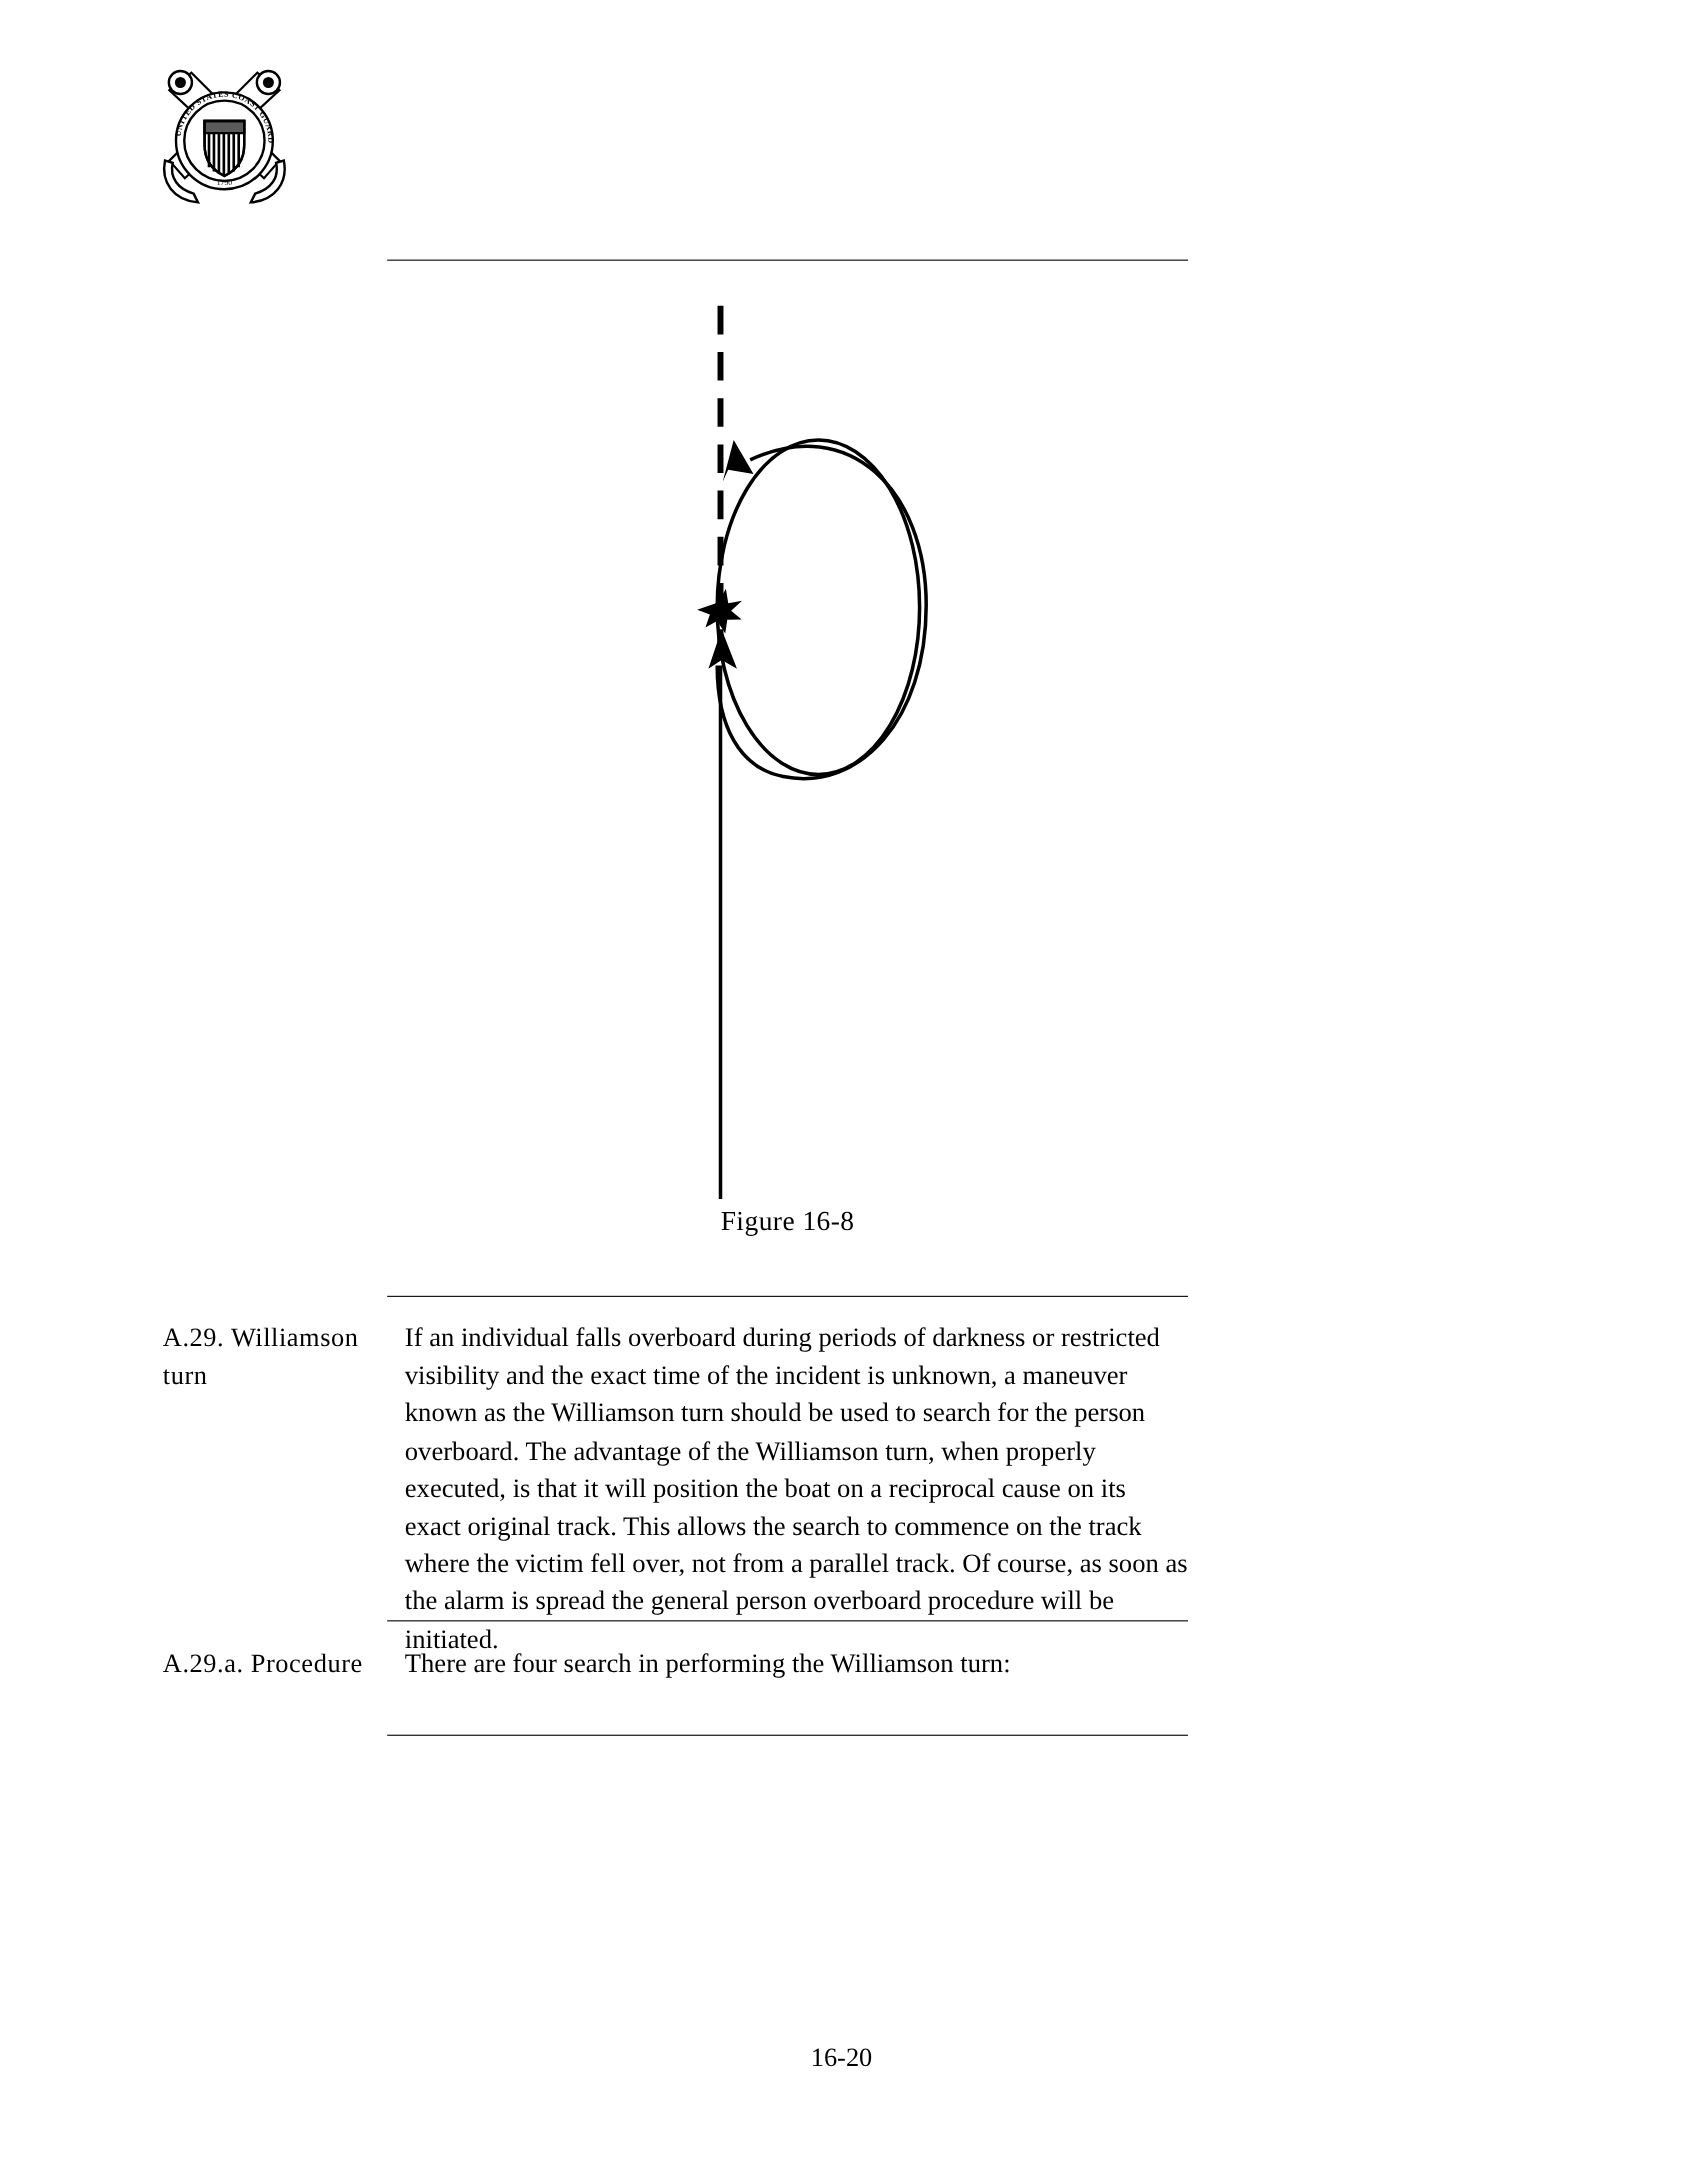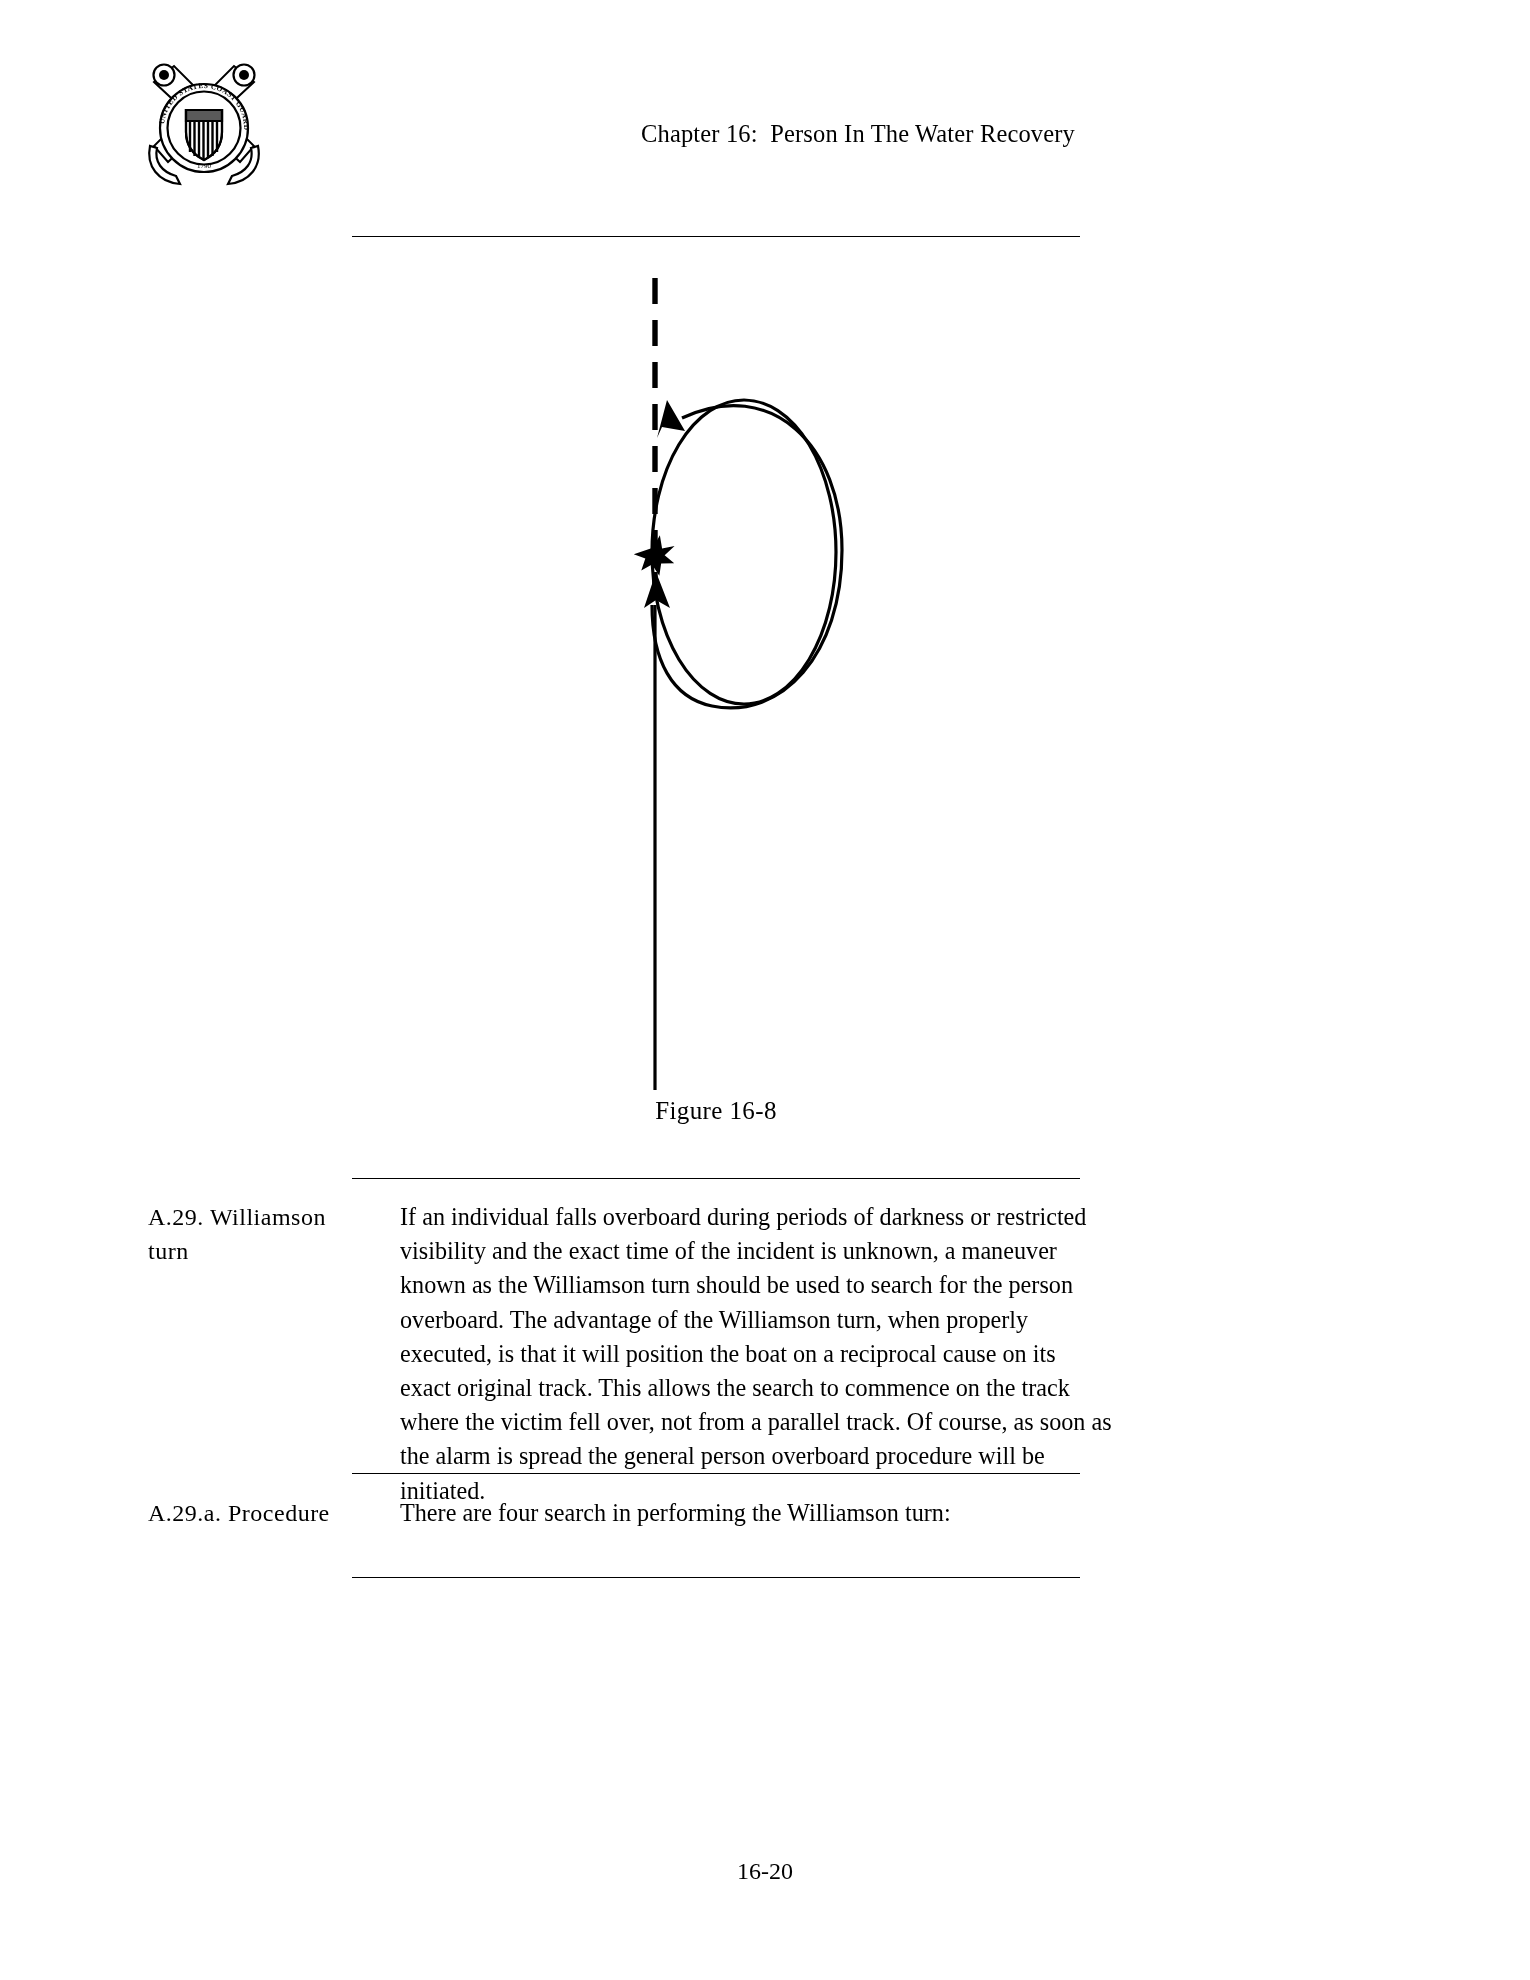--- a/index.html
+++ b/index.html
@@ -95,21 +95,20 @@
     line-height: 34px;
     letter-spacing: 0.5px;
   }
   .row .row-body {
     position: absolute;
     left: 220px;
     top: 0;
     width: 712px;
     font-size: 24.2px;
     line-height: 34.2px;
-    margin-left: 32px;
   }
   .row .row-body p { margin: 0; }
   #row-williamson { top: 1200px; }
   #row-procedure  { top: 1496px; }
 
   
   #page-footer {
     position: absolute;
     left: 0;
     top: 1858px;
@@ -161,21 +160,20 @@
       <g fill="#000" font-family="'Liberation Serif', serif" font-size="7.4" font-weight="bold" letter-spacing="0.4">
         <path id="seal-arc-top" d="M24 70 A40 40 0 0 1 104 70" fill="none"></path>
         <text>
           <textPath href="#seal-arc-top" startOffset="3%">UNITED STATES COAST GUARD</textPath>
         </text>
       </g>
       <text x="64" y="110" text-anchor="middle" font-family="'Liberation Serif', serif" font-size="7" fill="#000">1790</text>
     </svg>
   </div>
 
-  <div id="header-title">Chapter 16:  Person In The Water Recovery</div>
 </div>
 
 <div class="hrule" id="rule-top"></div>
 <div class="hrule" id="rule-fig"></div>
 <div class="hrule" id="rule-mid"></div>
 <div class="hrule" id="rule-bottom"></div>
 
 <div id="figure-area">
   <svg id="figure-svg" width="728" height="860" viewBox="0 0 728 860" xmlns="http://www.w3.org/2000/svg">
 

